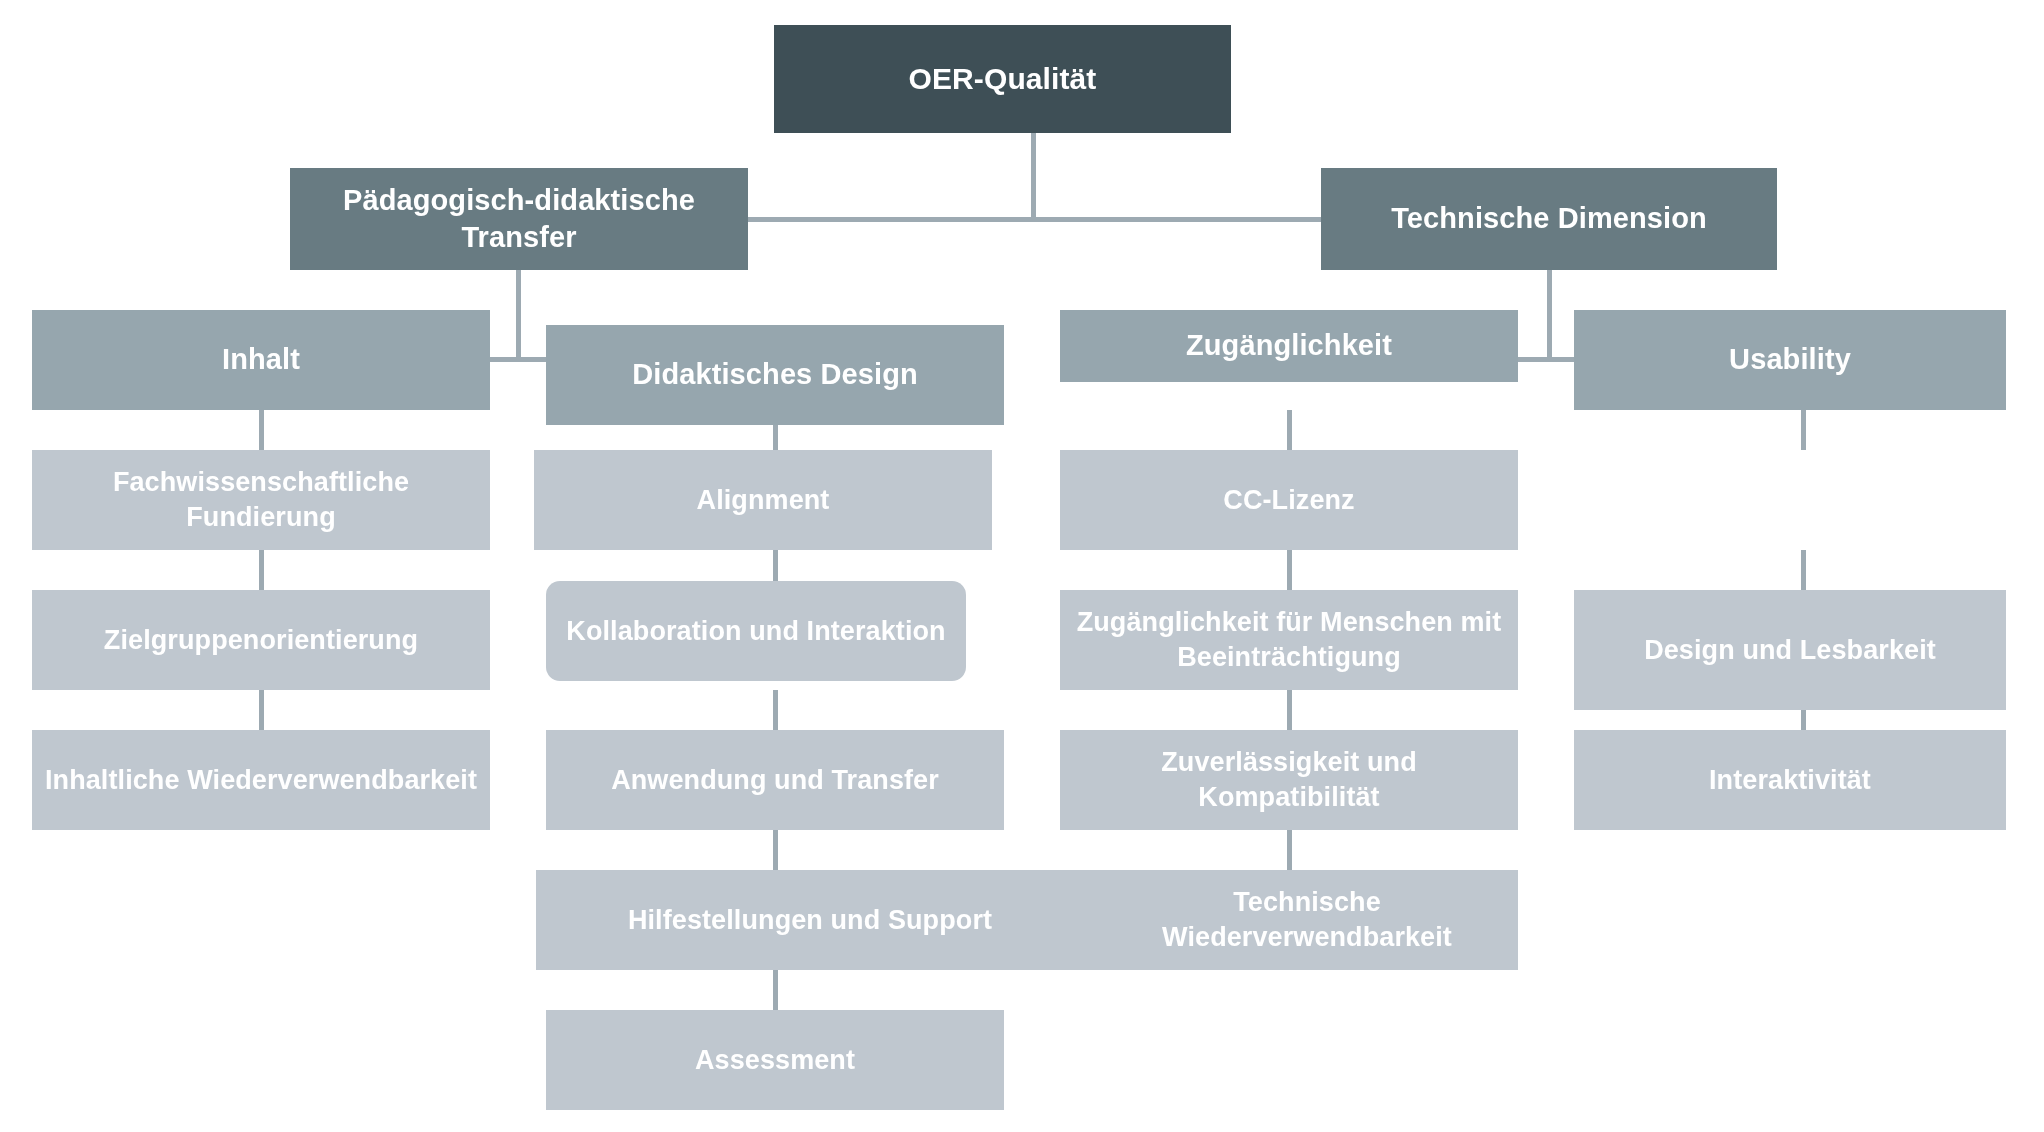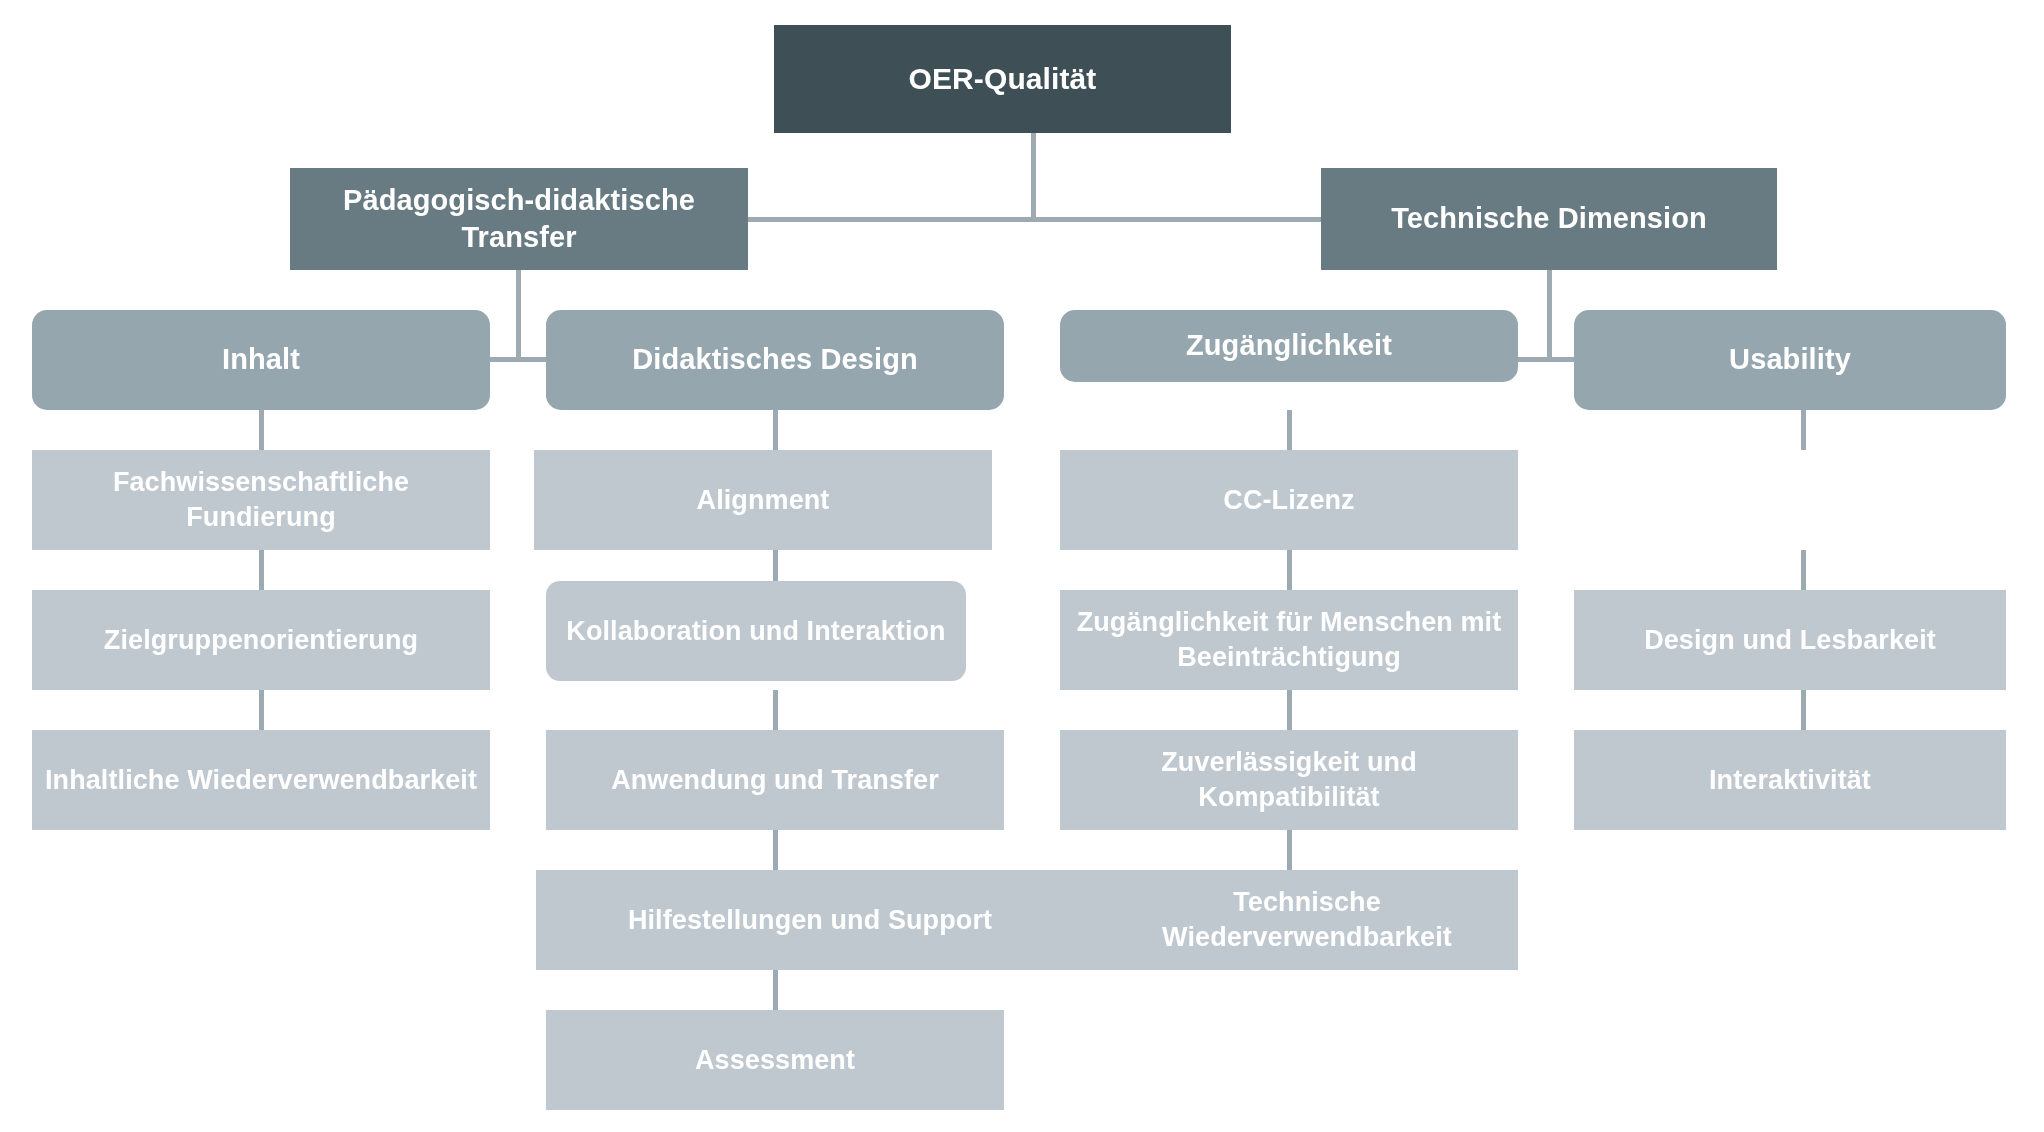--- a/index.html
+++ b/index.html
@@ -36,21 +36,20 @@
     background: #3e4f56;
     font-size: 30px;
   }
   .node-dim {
     background: #687b82;
     font-size: 29px;
   }
   .node-cat {
     background: #96a6ae;
     font-size: 29px;
-    border-radius: 15px;
   }
   .node-leaf {
     background: #bfc7cf;
     font-size: 27px;
   }
   .node-leaf .txt, .node-cat .txt, .node-dim .txt, .node-root .txt {
     display: block;
     width: 100%;
   }
   .conn {
@@ -112,21 +111,21 @@
   <div class="node node-leaf" style="left:32px; top:450px; width:458px; height:100px;">
     <span class="txt">Fachwissenschaftliche Fundierung</span>
   </div>
   <div class="node node-leaf" style="left:32px; top:590px; width:458px; height:100px;">
     <span class="txt">Zielgruppenorientierung</span>
   </div>
   <div class="node node-leaf" style="left:32px; top:730px; width:458px; height:100px;">
     <span class="txt">Inhaltliche Wiederverwendbarkeit</span>
   </div>
 
-  <div class="node node-cat" style="left:546px; top:310px; width:458px; height:100px;">
+  <div class="node node-cat" style="left:546px; top:325px; width:458px; height:100px;">
     <span class="txt">Didaktisches Design</span>
   </div>
   <div class="node node-leaf" style="left:534px; top:450px; width:458px; height:100px;">
     <span class="txt">Alignment</span>
   </div>
   <div class="node node-leaf" style="left:546px; top:581px; width:420px; height:100px;border-radius:14px;">
     <span class="txt">Kollaboration und Interaktion</span>
   </div>
   <div class="node node-leaf" style="left:546px; top:730px; width:458px; height:100px;">
     <span class="txt">Anwendung und Transfer</span>
@@ -150,20 +149,20 @@
   <div class="node node-leaf" style="left:1060px; top:730px; width:458px; height:100px;">
     <span class="txt">Zuverlässigkeit und Kompatibilität</span>
   </div>
   <div class="node node-leaf" style="left:1060px; top:870px; width:458px; height:100px;padding-left:48px;">
     <span class="txt">Technische Wiederverwendbarkeit</span>
   </div>
 
   <div class="node node-cat" style="left:1574px; top:310px; width:432px; height:100px;">
     <span class="txt">Usability</span>
   </div>
-  <div class="node node-leaf" style="left:1574px; top:590px; width:432px; height:100px;justify-content:center;">
+  <div class="node node-leaf" style="left:1574px; top:590px; width:432px; height:120px;justify-content:center;">
     <span class="txt">Design und Lesbarkeit</span>
   </div>
   <div class="node node-leaf" style="left:1574px; top:730px; width:432px; height:100px;">
     <span class="txt">Interaktivität</span>
   </div>
 
 </div>
 
 </body></html>

